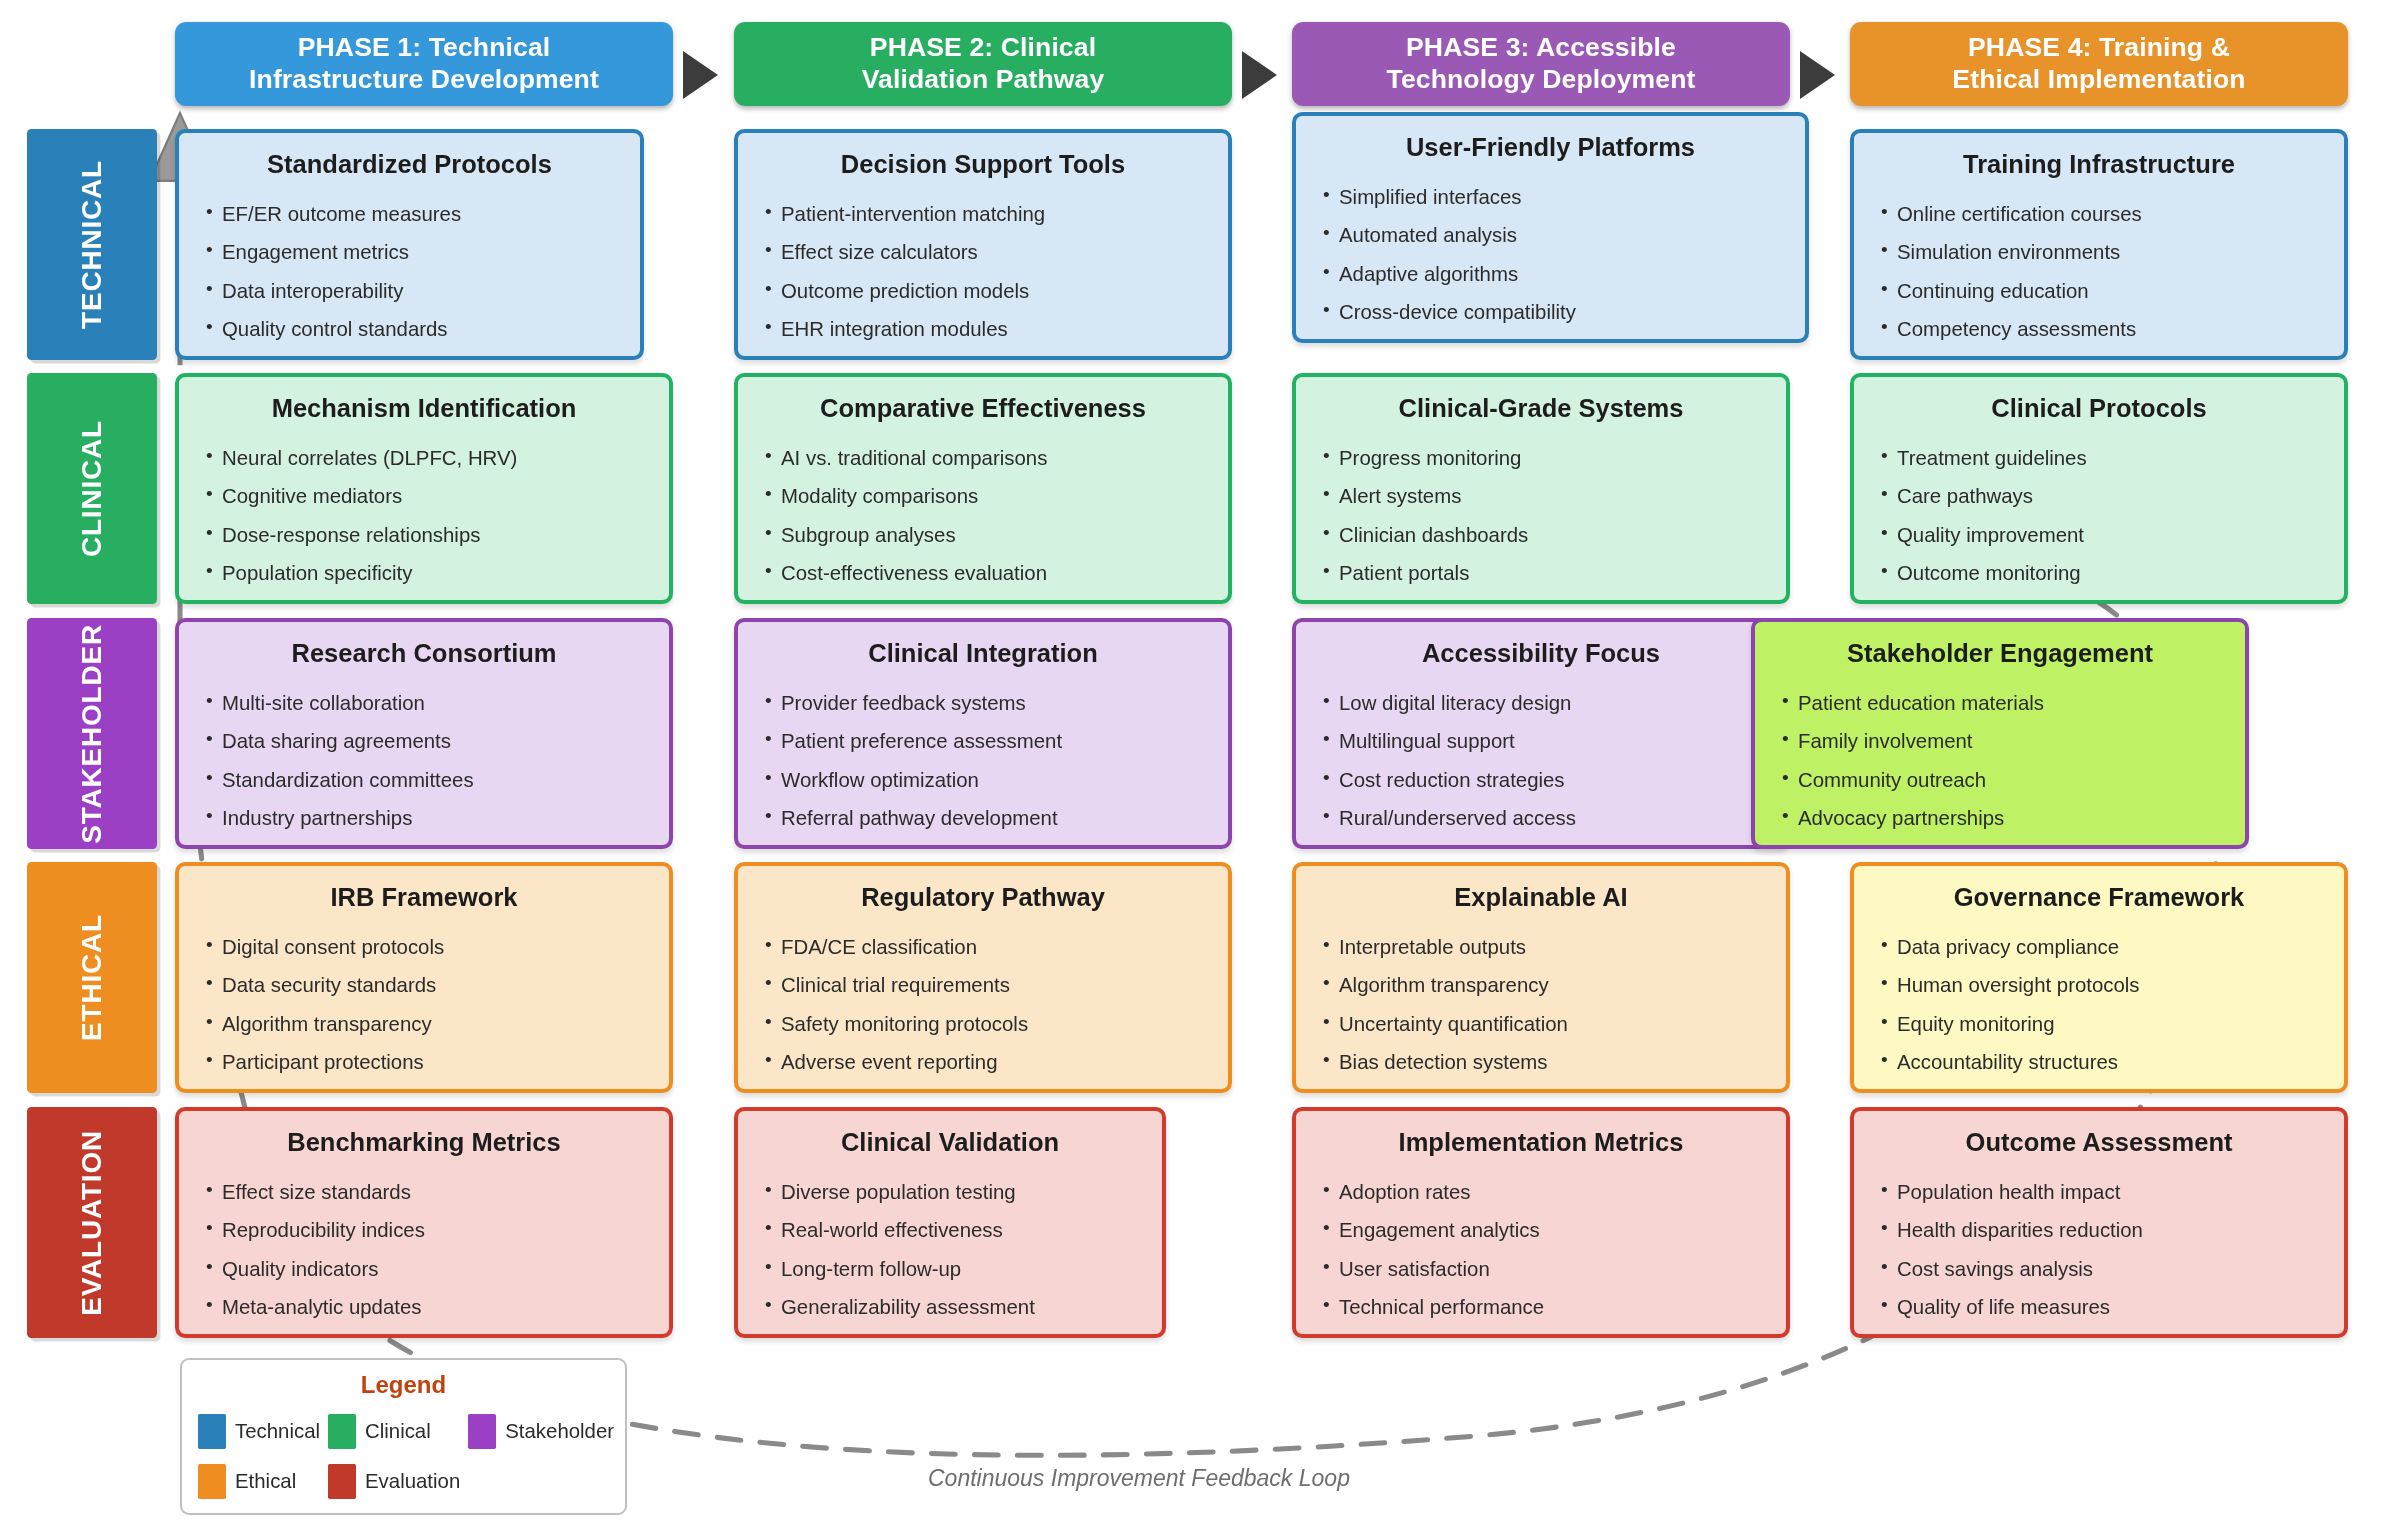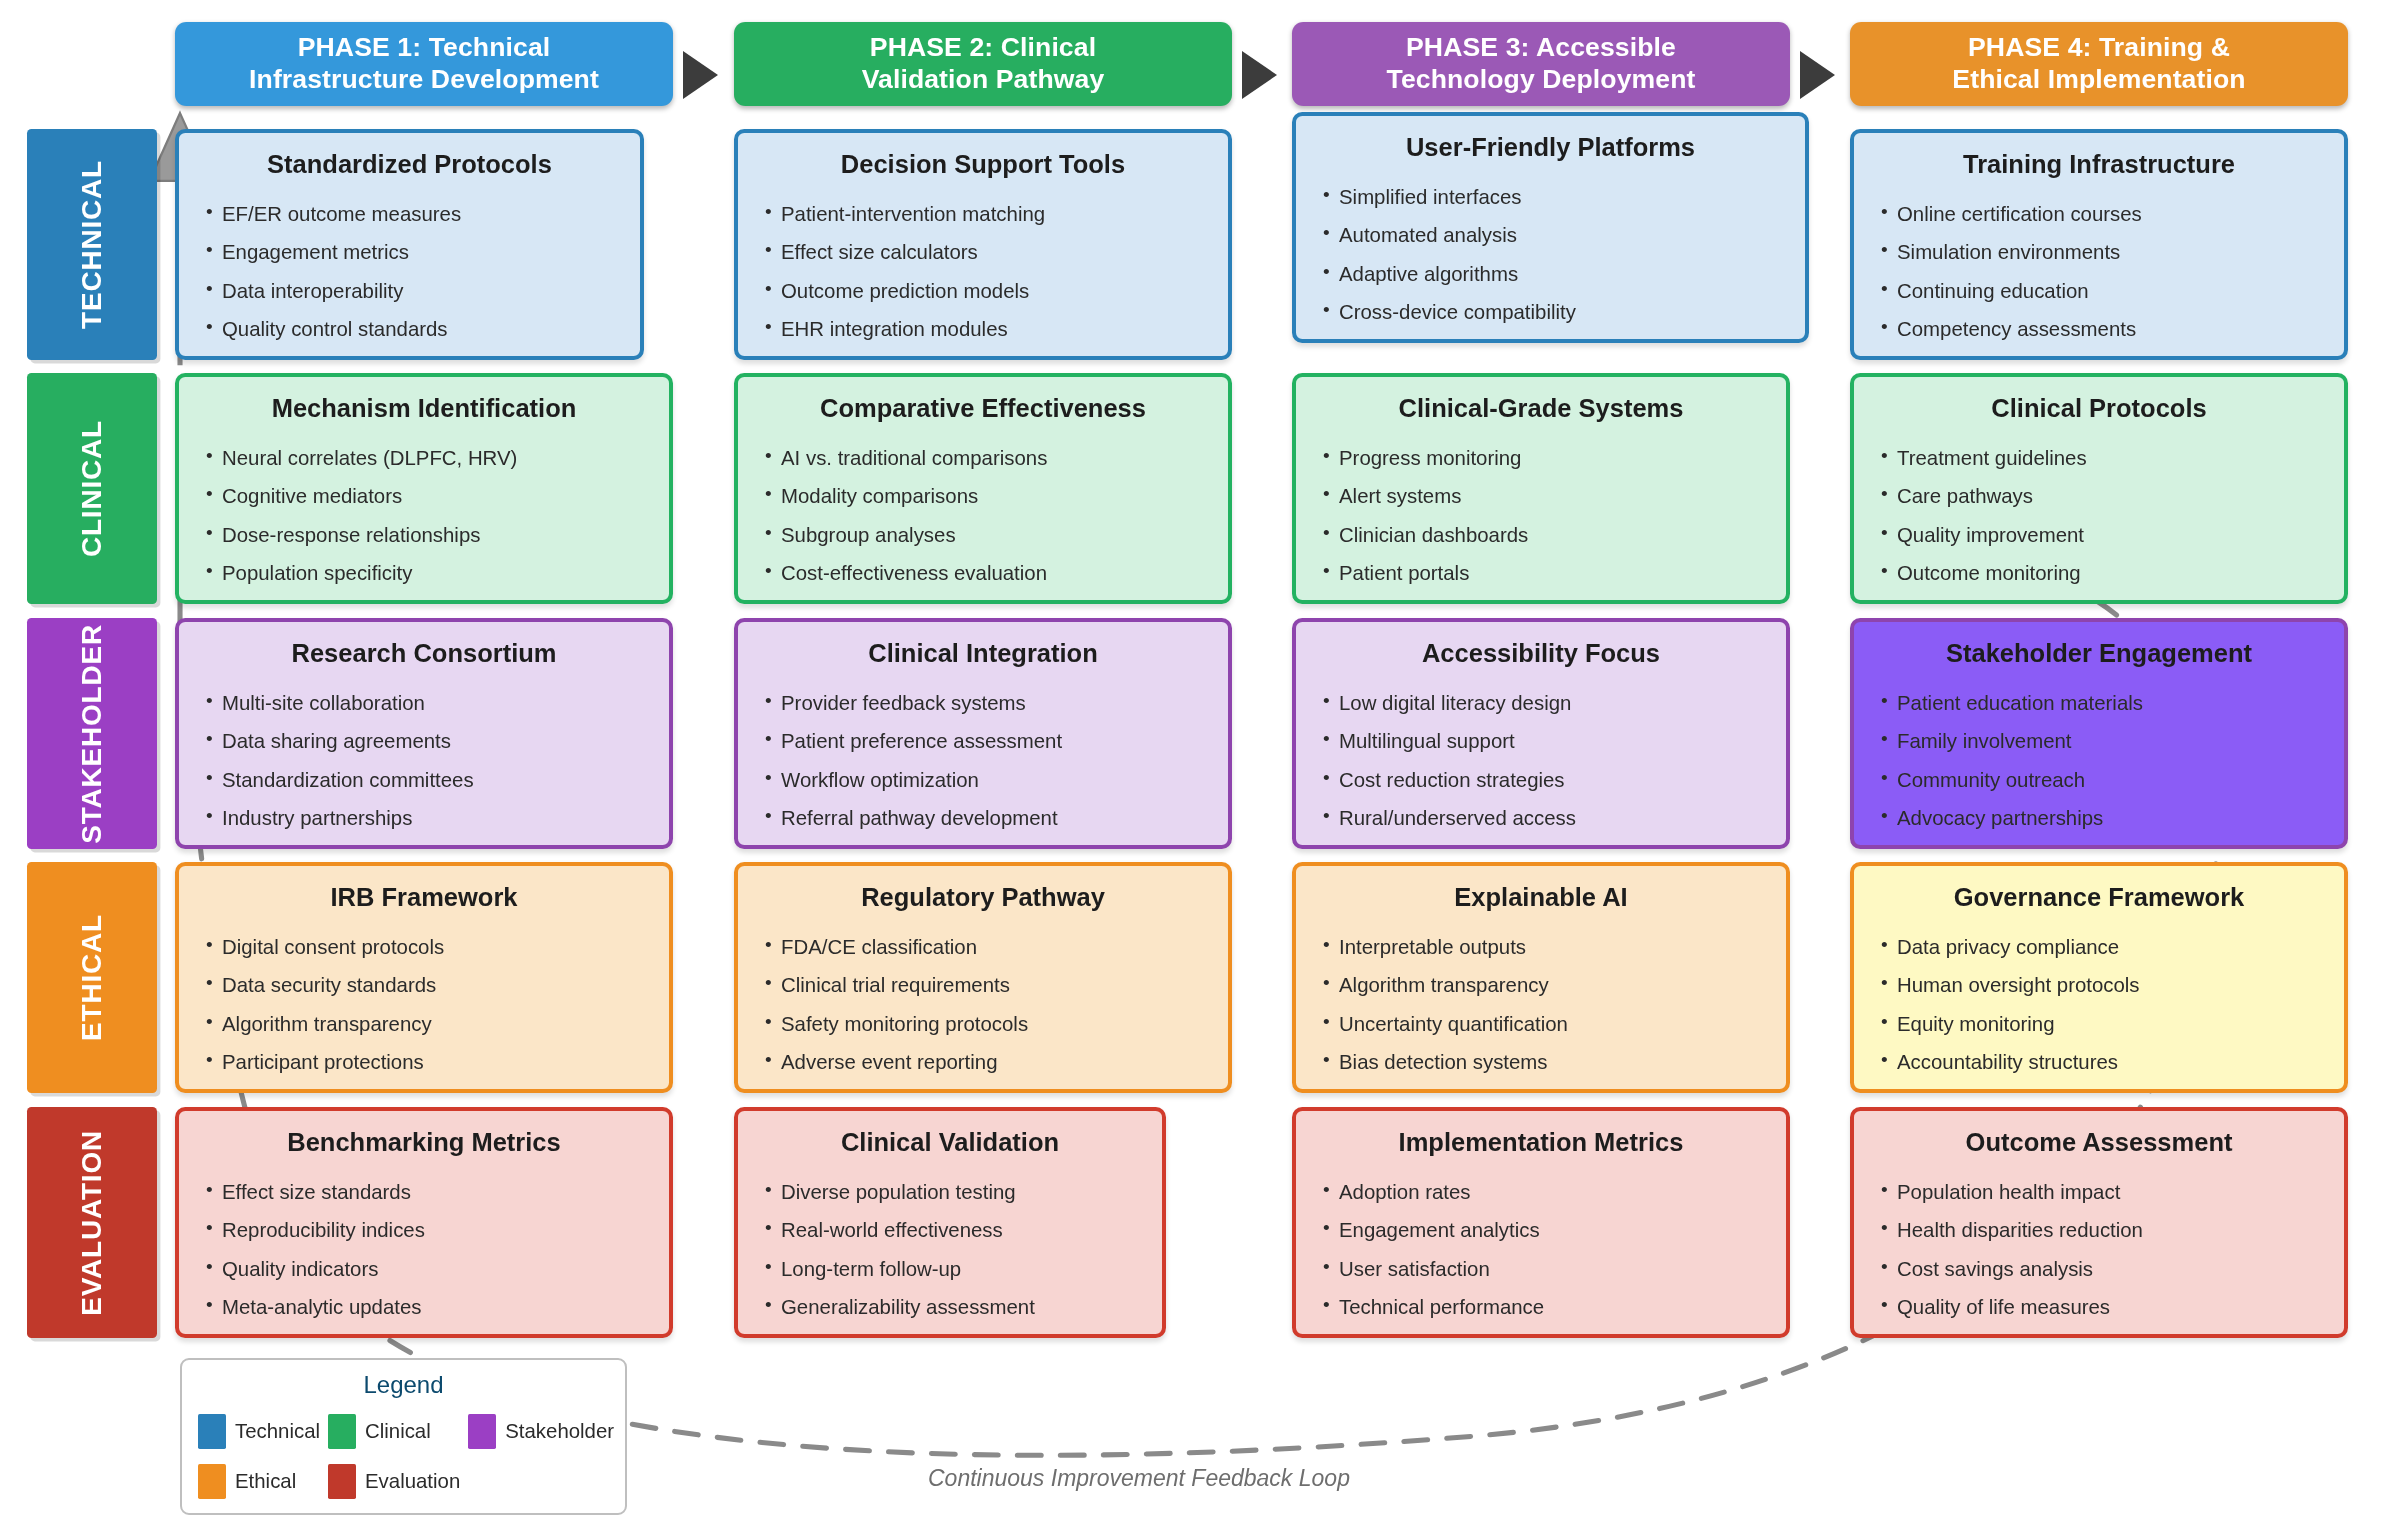--- a/index.html
+++ b/index.html
@@ -84,22 +84,22 @@
   .legend-box {
     position: absolute;
     left: 180px; top: 1358px;
     width: 447px; height: 157px;
     border: 2.3px solid #bfbfbf;
     border-radius: 9px;
     background: #ffffff;
     padding: 11.3px 16px;
   }
   .legend-title {
-    text-align: center; font-size: 24px; font-weight: normal;
-    color: #0c4a6e; margin-bottom: 14.7px;
+    text-align: center; font-size: 24px; font-weight: bold;
+    color: #c2410c; margin-bottom: 14.7px;
   }
   .legend-grid {
     display: grid;
     grid-template-columns: 1fr 1fr 1fr;
     row-gap: 14.7px; column-gap: 8px;
   }
   .legend-item { display: flex; align-items: center; gap: 9px; }
   .legend-swatch { width: 28px; height: 35px; border-radius: 1.7px; flex: none; }
   .legend-label { font-size: 20.4px; color: #2b2b2b; white-space: nowrap; }
 
@@ -265,21 +265,21 @@
       </div>
       <div class="cell" style="left: 1292px; top: 618px; width: 498px; height: 231px; background: rgb(231, 215, 242); border-color: rgb(142, 68, 173);">
         <div class="cell-title">Accessibility Focus</div>
         <ul class="cell-list">
           <li>Low digital literacy design</li>
           <li>Multilingual support</li>
           <li>Cost reduction strategies</li>
           <li>Rural/underserved access</li>
         </ul>
       </div>
-      <div class="cell" style="left: 1850px; top: 618px; width: 498px; height: 231px; background: #8b5cf6; border-color: rgb(142, 68, 173);">
+      <div class="cell" style="left: 1751px; top: 618px; width: 498px; height: 231px; background: #bef264; border-color: rgb(142, 68, 173);">
         <div class="cell-title">Stakeholder Engagement</div>
         <ul class="cell-list">
           <li>Patient education materials</li>
           <li>Family involvement</li>
           <li>Community outreach</li>
           <li>Advocacy partnerships</li>
         </ul>
       </div>
       <div class="cell" style="left: 175px; top: 862px; width: 498px; height: 231px; background: rgb(251, 230, 200); border-color: rgb(239, 142, 32);">
         <div class="cell-title">IRB Framework</div>

